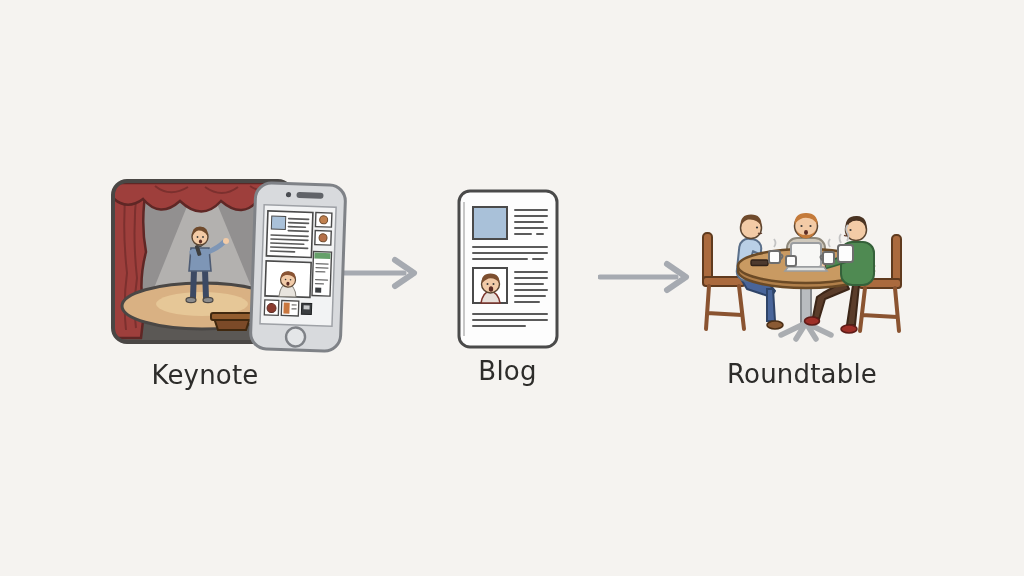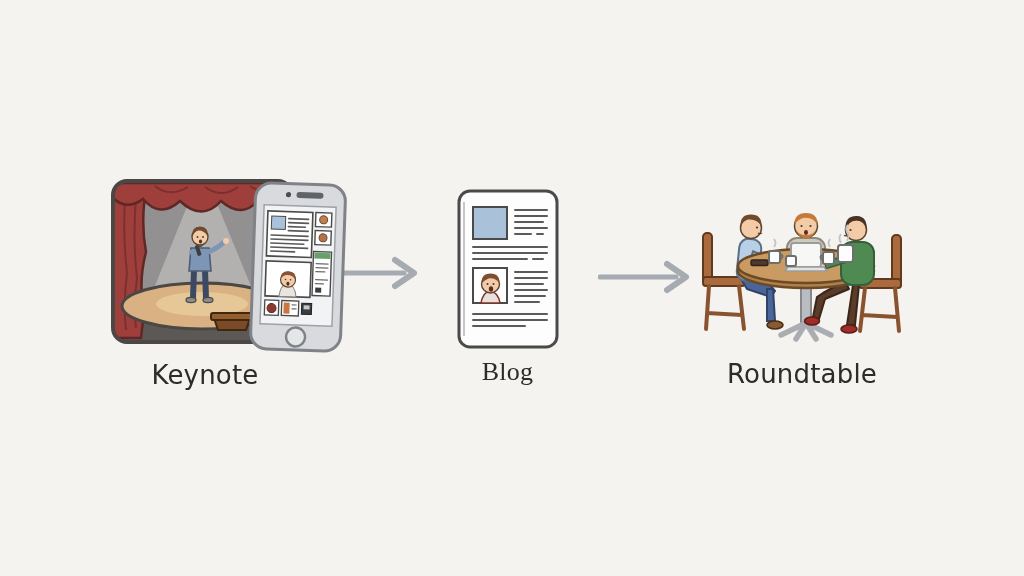--- a/index.html
+++ b/index.html
@@ -9,21 +9,21 @@
     font-family:"DejaVu Sans","Liberation Sans",sans-serif;
   }
   .canvas{position:relative;width:1024px;height:516px;}
   .art{position:absolute;}
   .label{
     position:absolute;text-align:center;
     font-size:26px;font-weight:500;color:#2d2c2a;letter-spacing:.2px;
     line-height:29px;
   }
   .label-keynote{left:105px;top:361px;width:200px;}
-  .label-blog{left:445px;top:357px;width:125px;font-family:Liberation Serif, serif;}
+  .label-blog{left:445px;top:357px;width:125px;}
   .label-roundtable{left:672px;top:360px;width:260px;text-align:center;}
   .phone-art{transform:rotate(2deg);transform-origin:50% 50%;}
   svg{display:block;}
 </style>
 </head>
 <body>
 
 <div class="canvas">
 
   <div class="art" style="left:110px;top:178px;">

